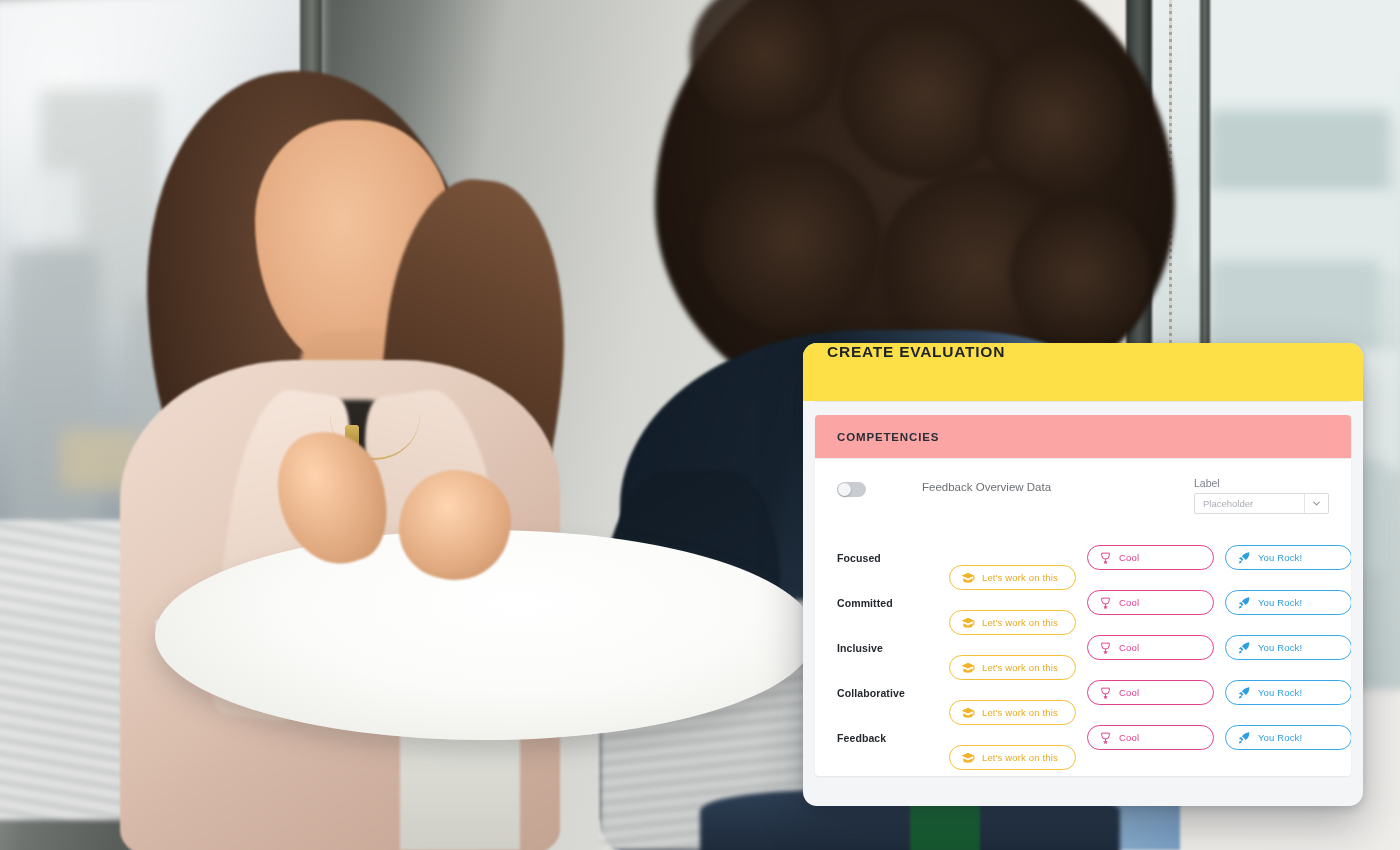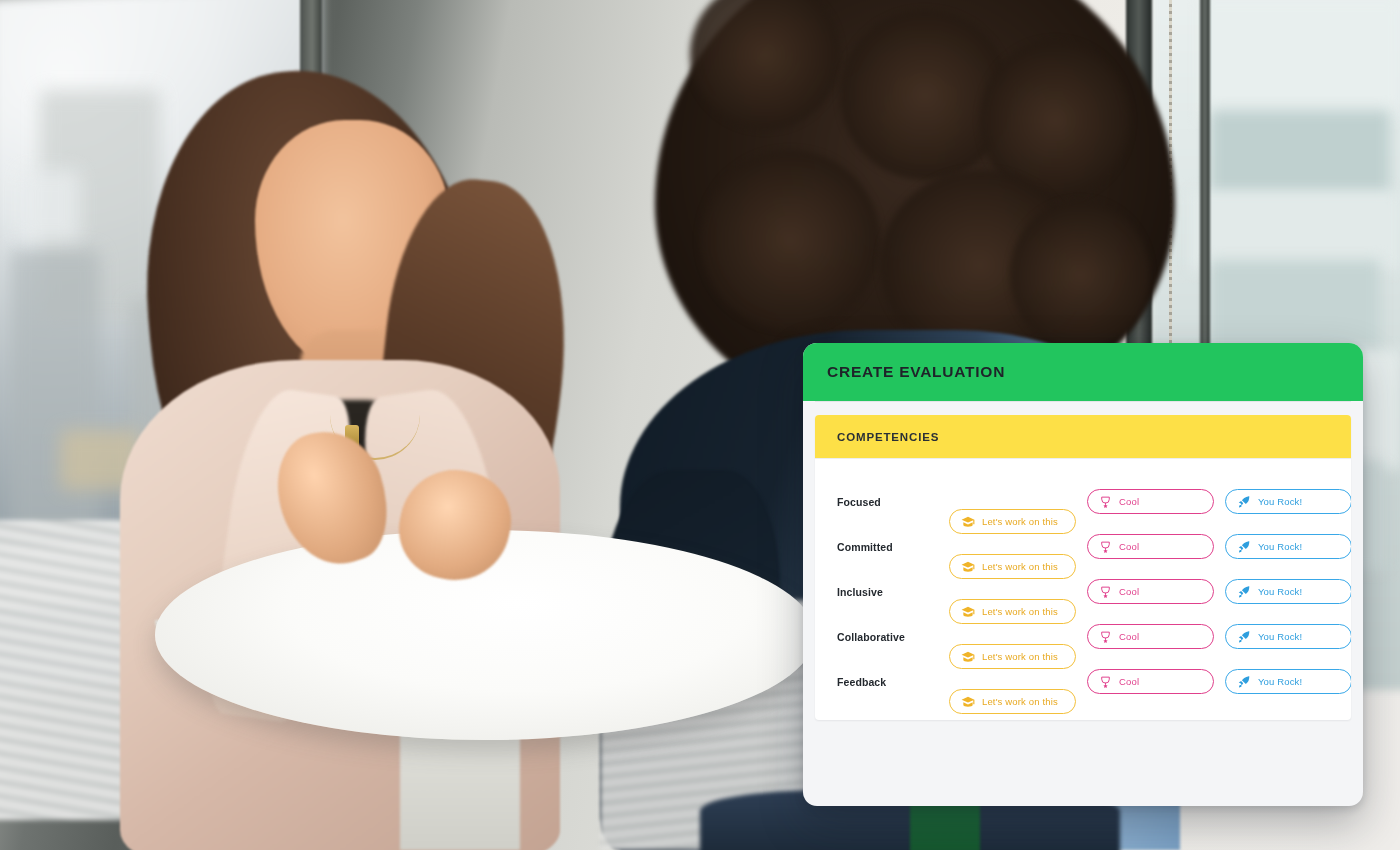--- a/index.html
+++ b/index.html
@@ -260,23 +260,22 @@
     width: 560px; height: 463px;
     background: #f4f5f7;
     border-radius: 14px;
     box-shadow: 0 18px 44px rgba(20,25,35,.30), 0 3px 10px rgba(20,25,35,.16);
     overflow: hidden;
   }
 
   .card-header {
     height: 58px;
     display: flex;
-    align-items: center;
     padding: 0 24px;
-    background: #22c55e;
+    background: #fde047;
   }
   .card-title {
     font-size: 15.5px;
     font-weight: bold;
     letter-spacing: .75px;
     color: #1f2329;
   }
   .header-rule {
     height: 1px;
     margin: 0 12px;
@@ -289,21 +288,21 @@
     border-radius: 4px;
     box-shadow: 0 1px 2px rgba(30,35,45,.07);
     overflow: hidden;
   }
 
   .panel-header {
     height: 44px;
     display: flex;
     align-items: center;
     padding: 0 22px;
-    background: #fde047;
+    background: #fca5a5;
     border-bottom: 1px solid #eceef0;
   }
   .panel-title {
     font-size: 11.5px;
     font-weight: bold;
     letter-spacing: .85px;
     color: #2a2f36;
   }
 
   .panel-body { padding: 18px 22px 16px 22px; }
@@ -498,20 +497,40 @@
     <div class="header-rule"></div>
 
     <div class="panel">
 
       <div class="panel-header">
         <div class="panel-title">COMPETENCIES</div>
       </div>
 
       <div class="panel-body">
 
+        <div class="toggle-row">
+
+          <div class="switch">
+            <div class="knob"></div>
+          </div>
+
+          <div class="toggle-label">Feedback Overview Data</div>
+
+          <div class="select-wrap">
+            <div class="select-label">Label</div>
+            <div class="select-box">
+              <div class="select-value">Placeholder</div>
+              <div class="select-caret">
+                <svg width="11" height="11" viewBox="0 0 24 24" fill="none" stroke="currentColor" stroke-width="2.2" stroke-linecap="round" stroke-linejoin="round">
+                  <polyline points="6 9 12 15 18 9"></polyline>
+                </svg>
+              </div>
+            </div>
+          </div>
+        </div>
 
         <div class="rows">
 
           <div class="crow">
             <div class="crow-label">Focused</div>
             <div class="pill yellow">
               <span>
                 <svg width="14" height="14" viewBox="0 0 24 24" fill="#f0b429">
                     <path d="M12 3 1 8l11 5 9-4.09V16h2V8L12 3zM4 12.5V17c0 1.66 3.58 3 8 3s8-1.34 8-3v-4.5l-8 3.64-8-3.64z"></path>
                   </svg>

